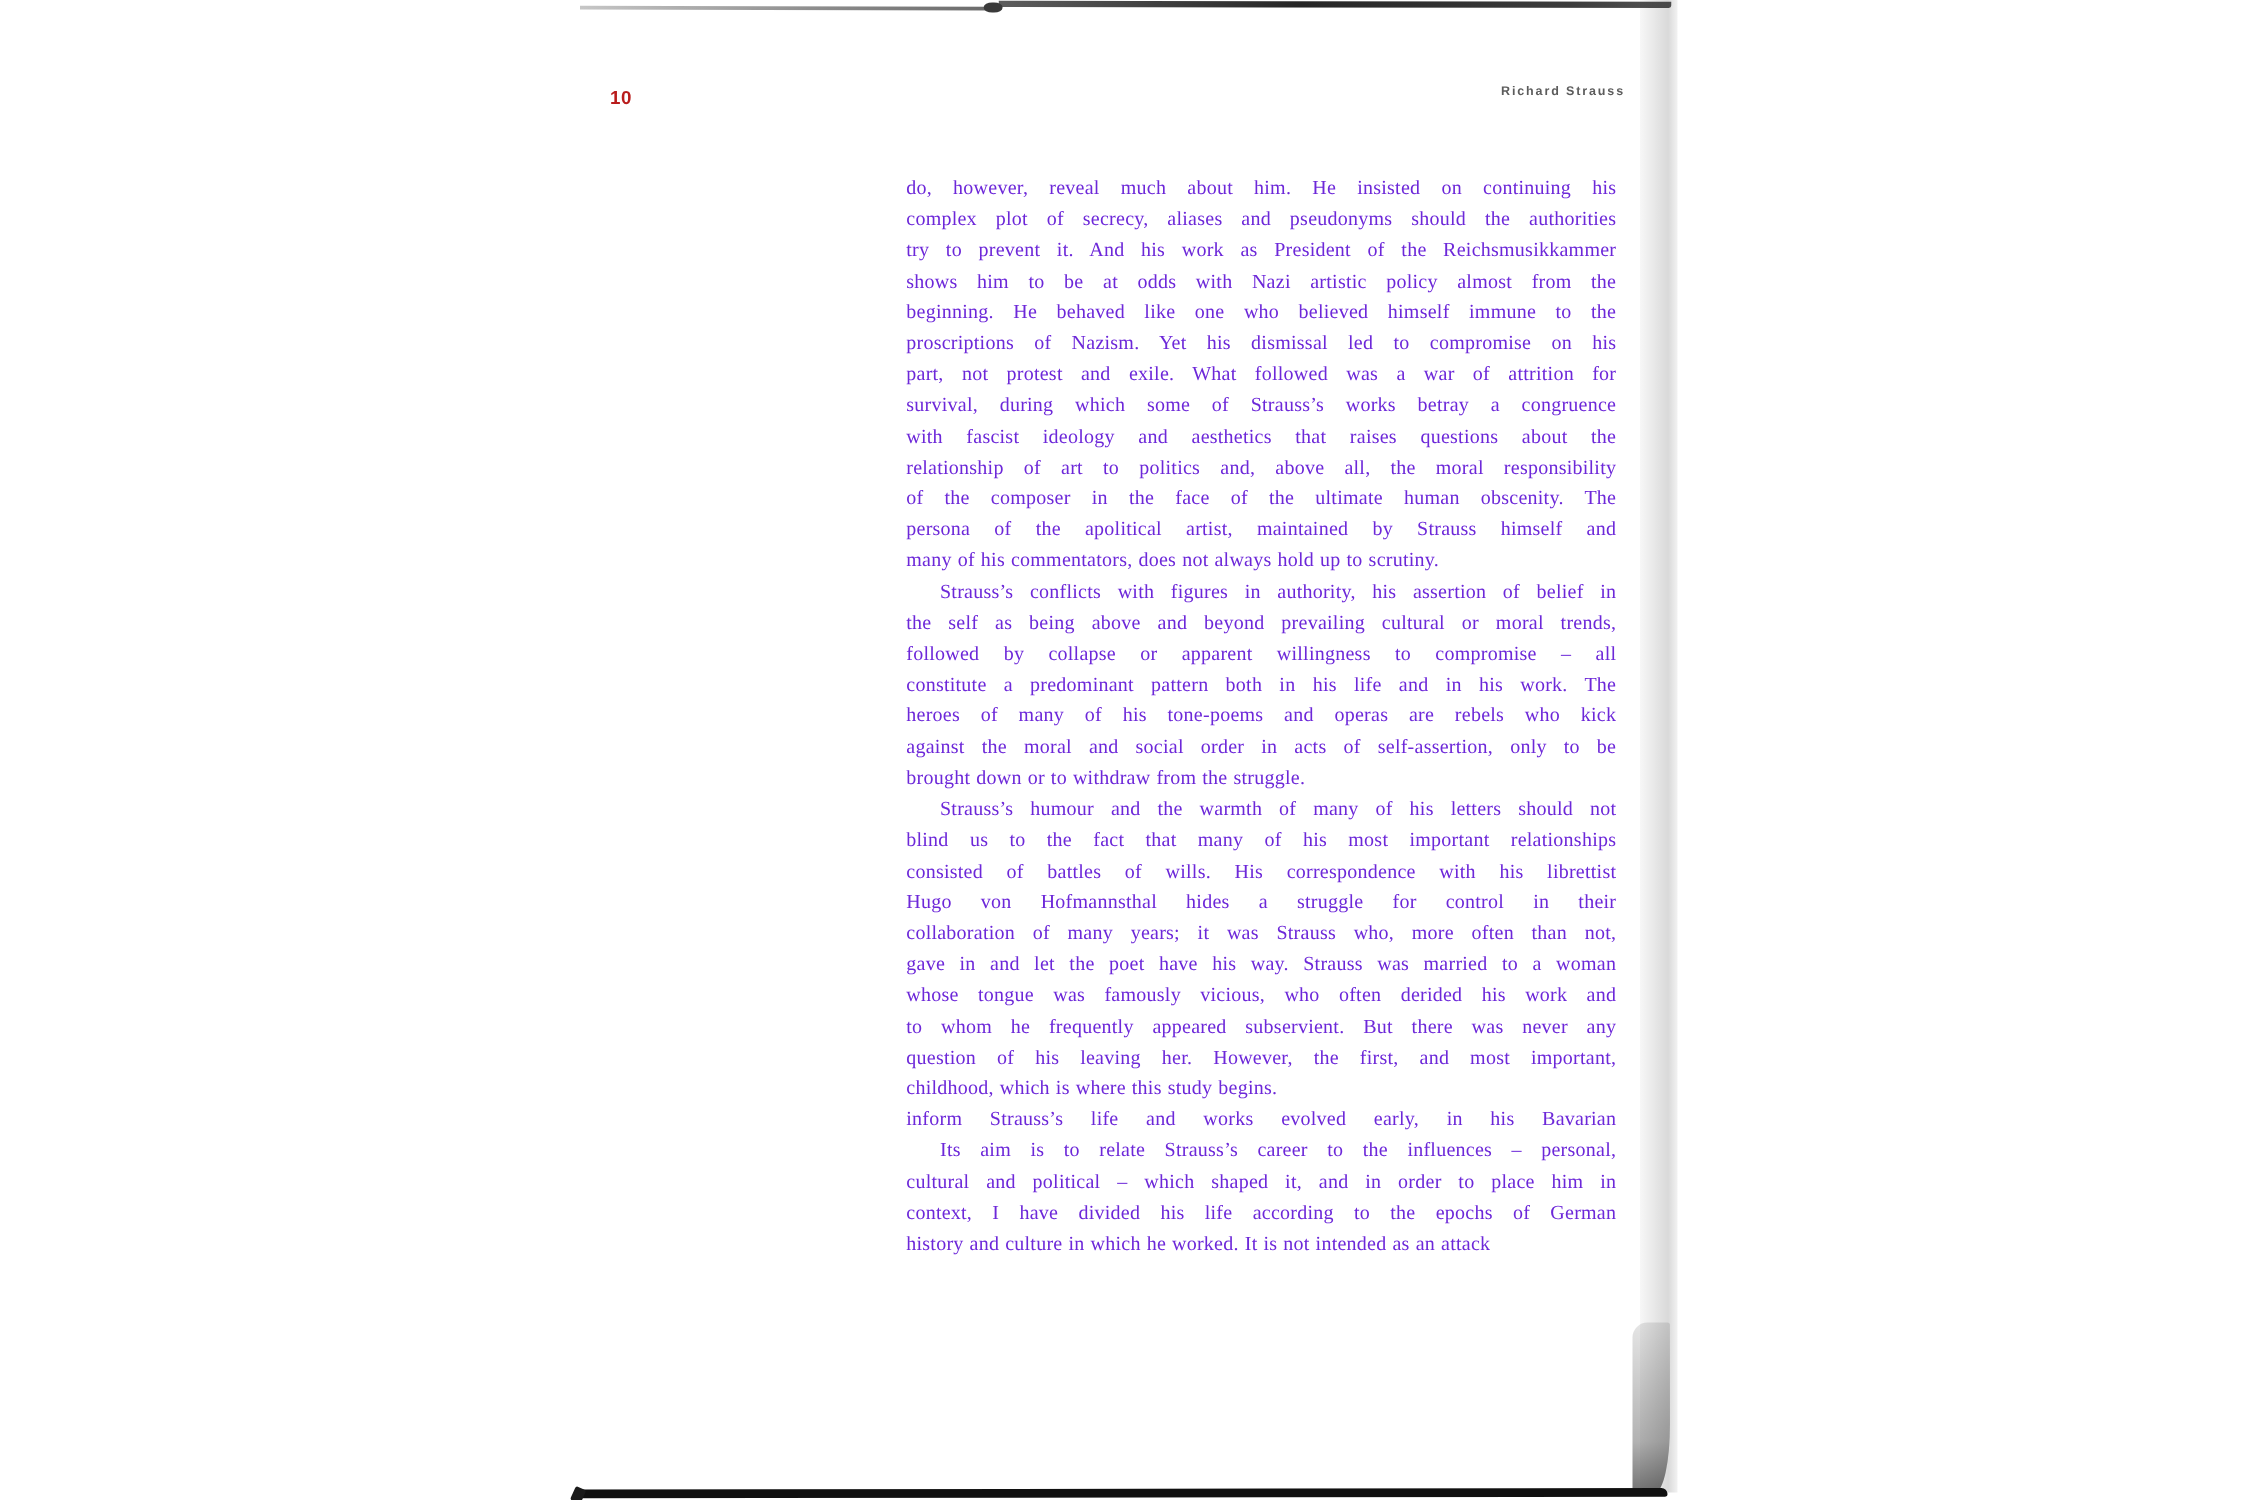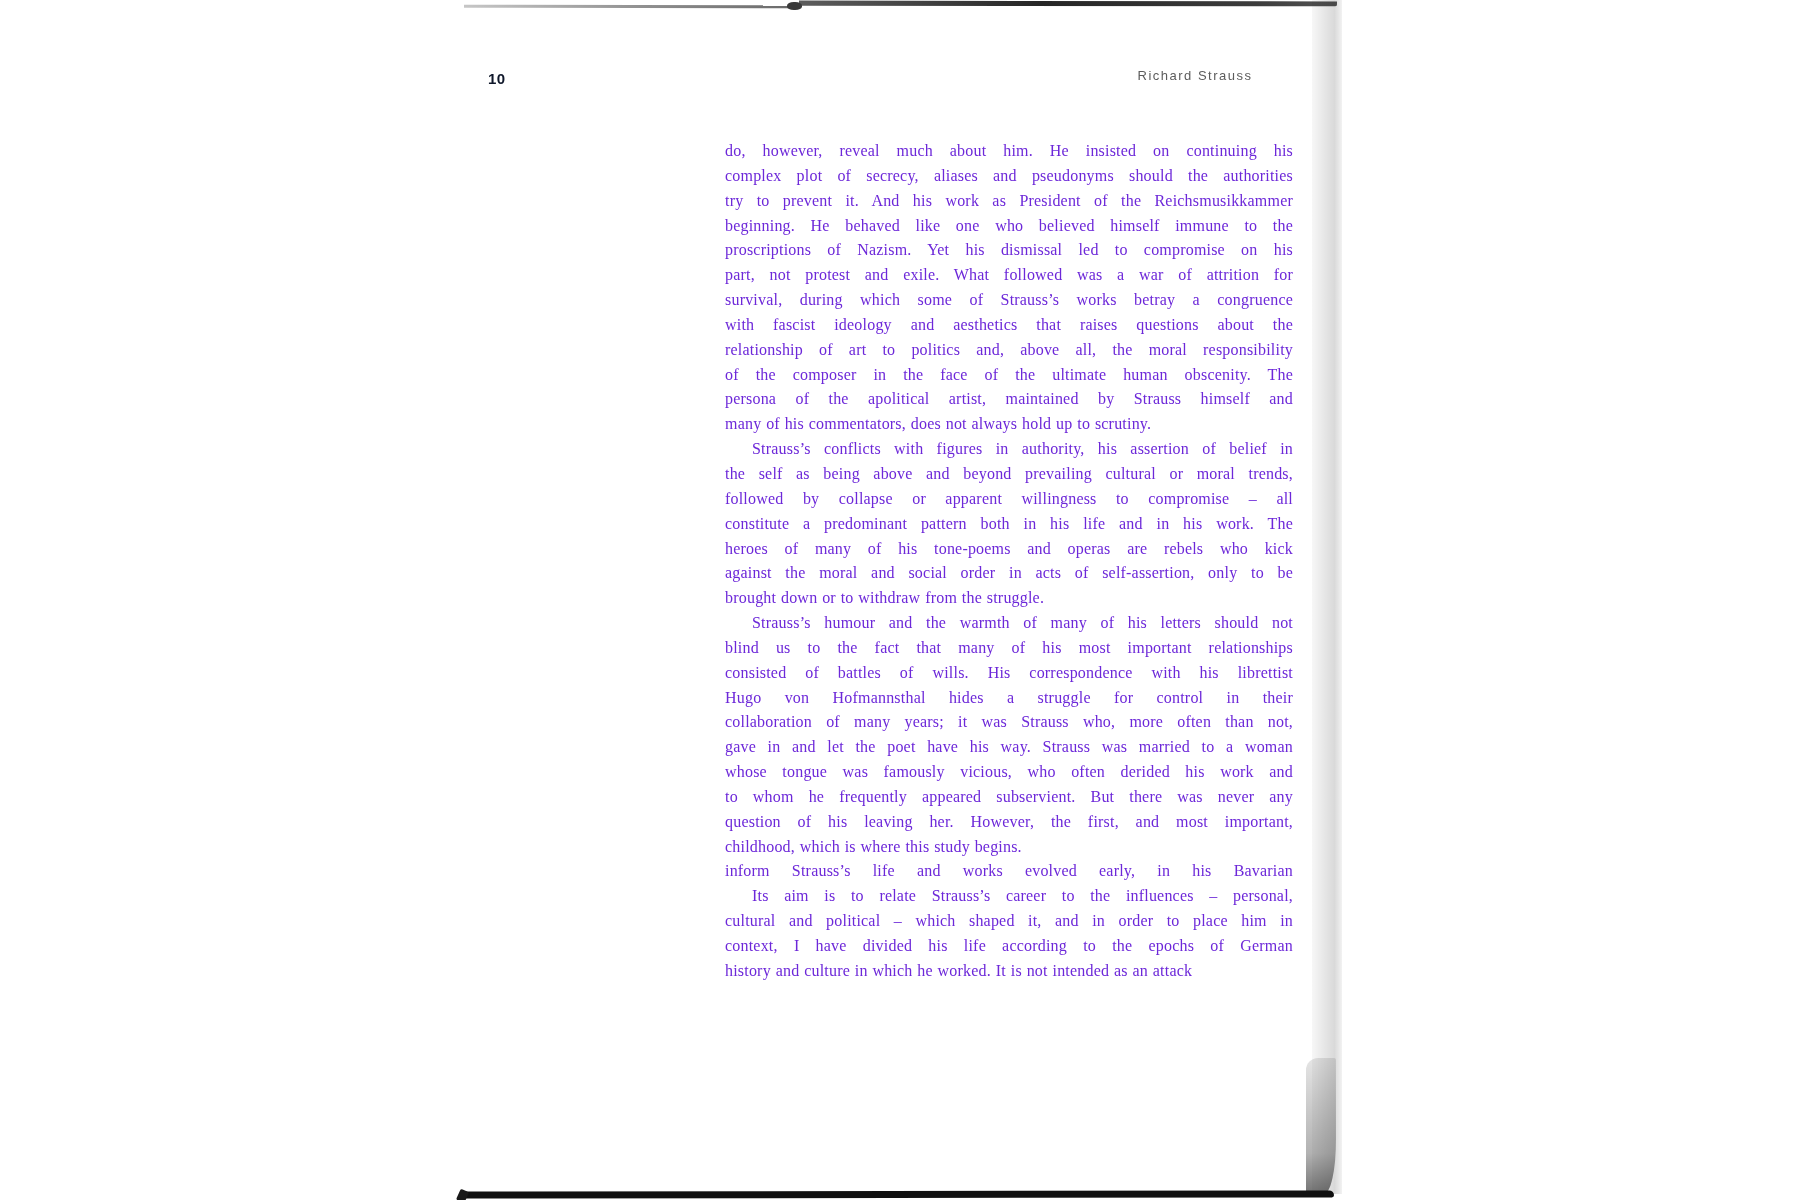--- a/index.html
+++ b/index.html
@@ -49,27 +49,27 @@
     background: #1a1a1a;
     transform: rotate(24deg);
     border-radius: 2px;
   }
 
   
   .page-number {
     position: absolute; left: 488px; top: 70px;
     font-family: "Liberation Sans", sans-serif;
     font-size: 15px; font-weight: bold; letter-spacing: 0.5px;
-    color: #0f172a;
+    color: #b91c1c;
   }
   .running-title {
     position: absolute; left: 1090px; top: 68px; width: 210px;
-    text-align: center;
+    text-align: right;
     font-family: "Liberation Sans", sans-serif;
-    font-size: 13px; font-weight: 400; letter-spacing: 1.5px;
+    font-size: 10px; font-weight: 700; letter-spacing: 1.5px;
     color: #5c5c5c;
   }
 
   
   .text-block {
     position: absolute; left: 725px; top: 139px; width: 568px;
   }
   .line {
     height: 24.85px; line-height: 24.85px;
     font-size: 16px; color: #6d28d9;
@@ -94,20 +94,21 @@
   <div class="bottom-edge"></div>
   <div class="bottom-edge-hook"></div>
 
   <div class="page-number">10</div>
   <div class="running-title">Richard Strauss</div>
 
   <div class="text-block">
       <div class="line">do, however, reveal much about him. He insisted on continuing his</div>
       <div class="line">complex plot of secrecy, aliases and pseudonyms should the authorities</div>
       <div class="line">try to prevent it. And his work as President of the Reichsmusikkammer</div>
+      <div class="line">shows him to be at odds with Nazi artistic policy almost from the</div>
       <div class="line">beginning. He behaved like one who believed himself immune to the</div>
       <div class="line">proscriptions of Nazism. Yet his dismissal led to compromise on his</div>
       <div class="line">part, not protest and exile. What followed was a war of attrition for</div>
       <div class="line">survival, during which some of Strauss’s works betray a congruence</div>
       <div class="line">with fascist ideology and aesthetics that raises questions about the</div>
       <div class="line">relationship of art to politics and, above all, the moral responsibility</div>
       <div class="line">of the composer in the face of the ultimate human obscenity. The</div>
       <div class="line">persona of the apolitical artist, maintained by Strauss himself and</div>
       <div class="line last">many of his commentators, does not always hold up to scrutiny.</div>
       <div class="line indent">Strauss’s conflicts with figures in authority, his assertion of belief in</div>

